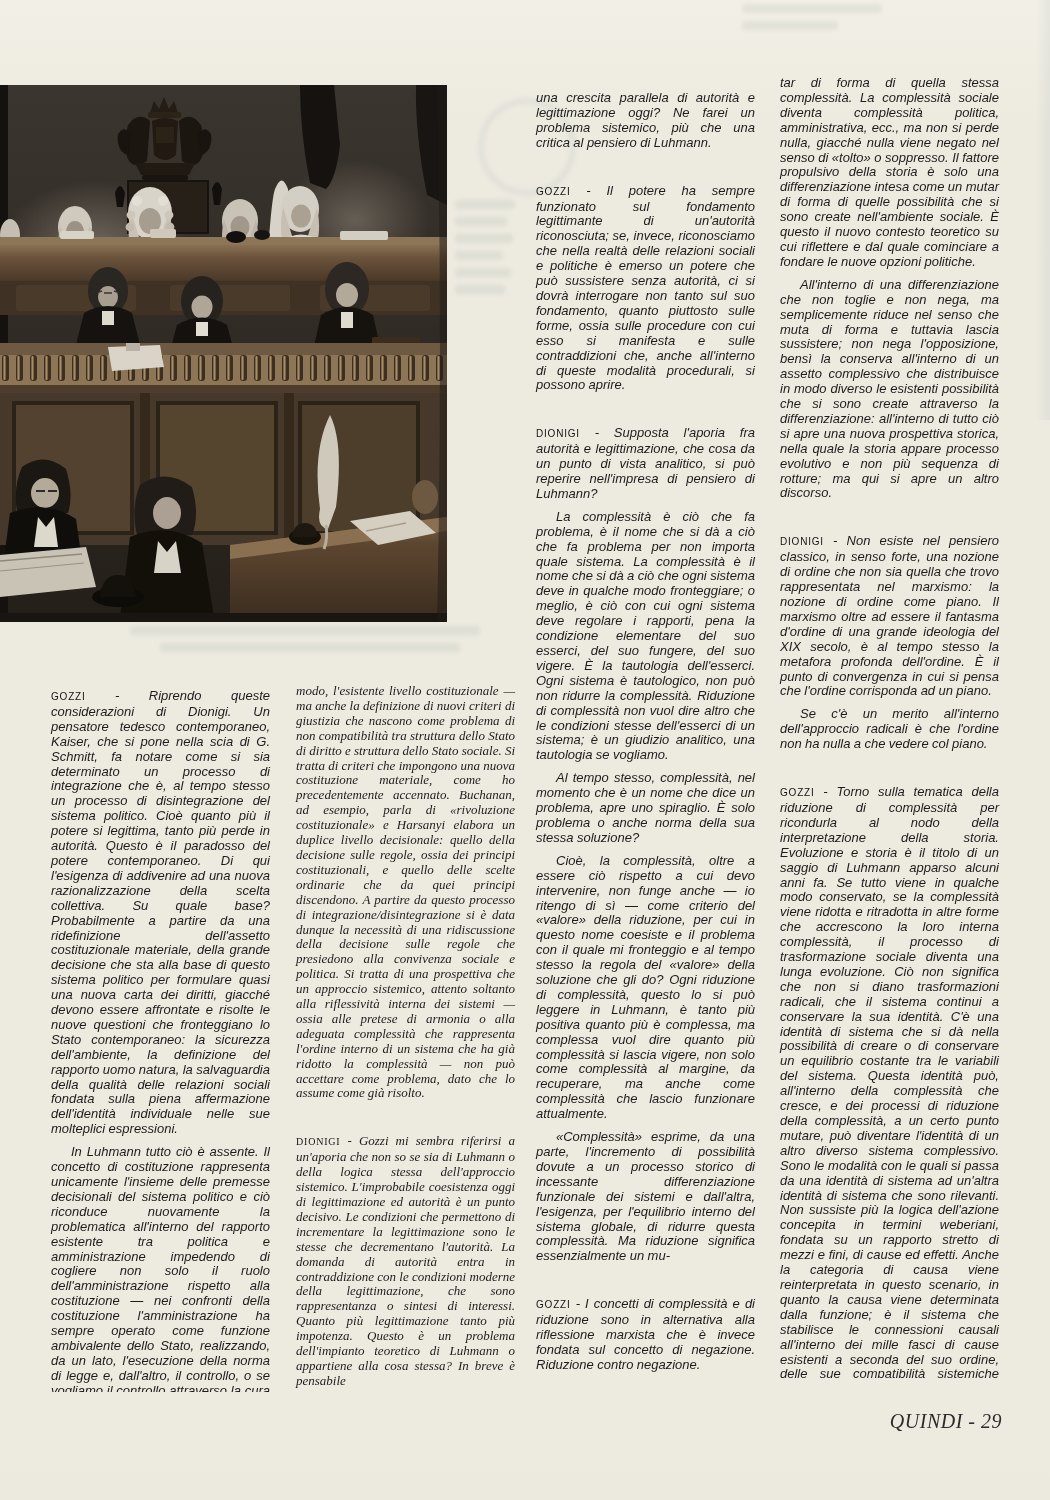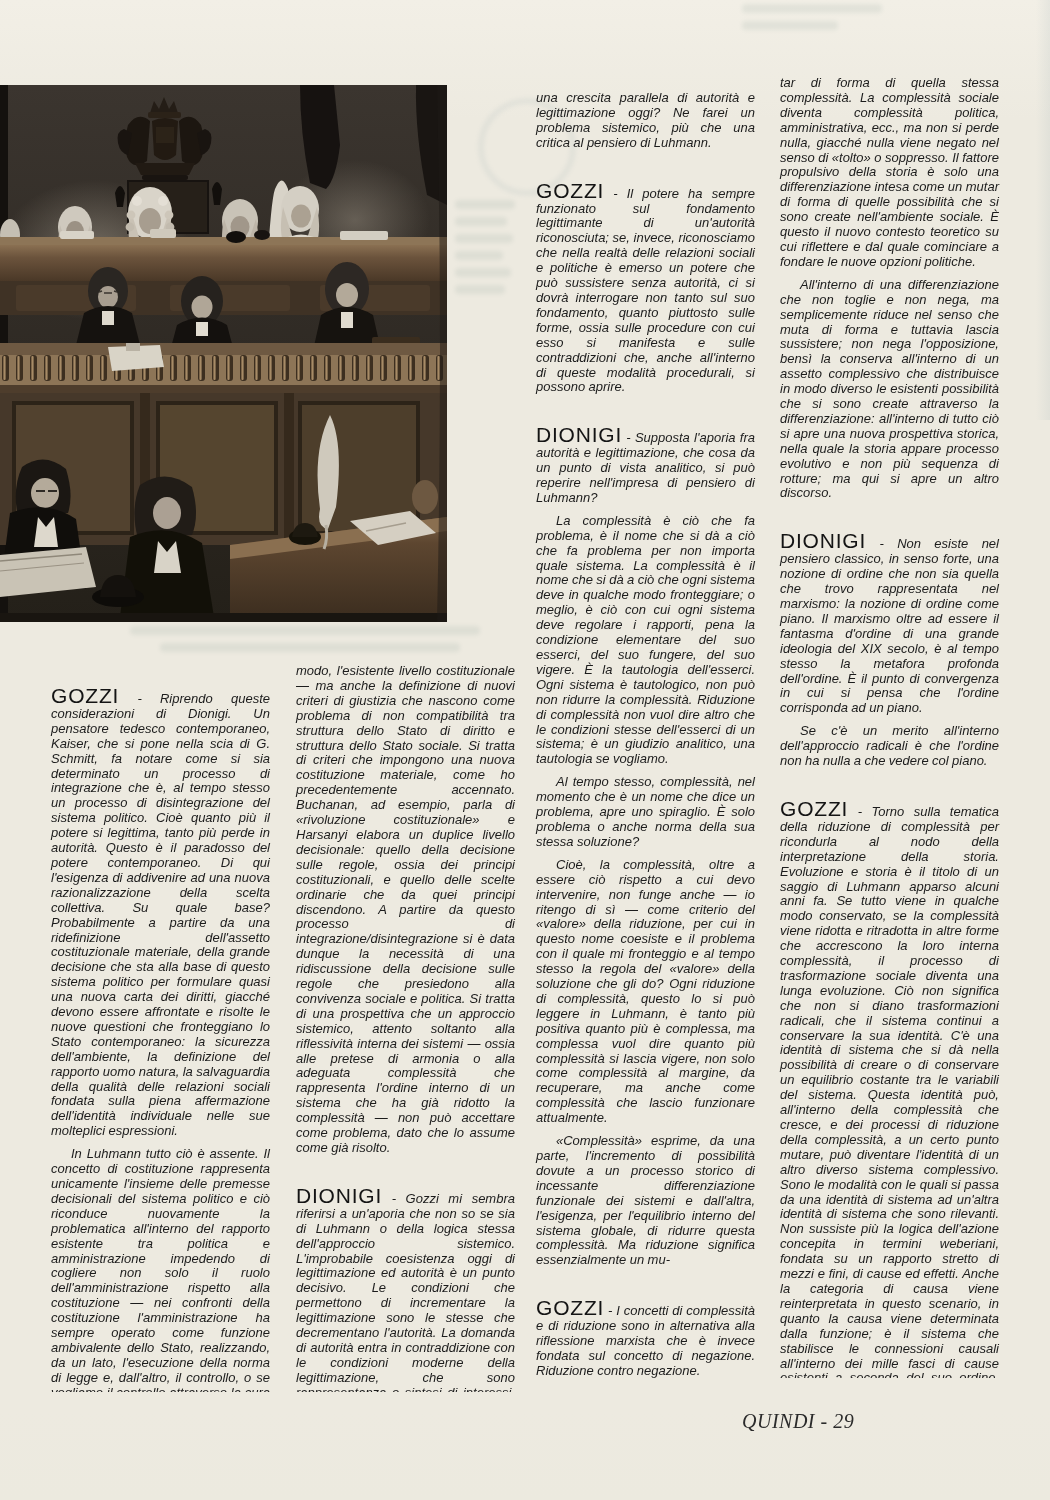--- a/index.html
+++ b/index.html
@@ -14,33 +14,33 @@
   .photo svg{display:block;width:100%;height:100%;}
   
   .col{
     position:absolute;width:235px;overflow:hidden;
     font-style:italic;font-size:13px;line-height:14.9px;
     text-align:justify;color:#1c1c1c;
     hyphens:auto;-webkit-hyphens:auto;
     word-spacing:-0.2px;
   }
   .col-1{left:43px;top:656px;height:736px;}
-  .col-2{left:288px;top:656px;height:736px;}
+  .col-2{left:288px;top:676px;height:736px;font-family:Liberation Serif, serif;}
   .col-3{left:528px;top:83px;height:1310px;}
   .col-4{left:772px;top:68px;height:1310px;}
   .para{margin:8px;}
   .para.indent{text-indent:20px;}
   .para.speaker-block{margin-top:33px;}
   .speaker-name{
-    font-style:normal;font-size:21px;letter-spacing:.8px;color:#141414;
+    font-style:normal;font-size:10px;letter-spacing:.8px;color:#141414;
   }
   .speaker-name::first-letter{font-size:23px;letter-spacing:.5px;}
   
   .footer{
-    position:absolute;top:1410px;right:48px;width:260px;text-align:left;
+    position:absolute;top:1410px;right:48px;width:260px;text-align:right;
     font-family:"Liberation Serif","DejaVu Serif",serif;font-style:italic;
     font-size:20px;color:#2b2b2b;letter-spacing:.5px;
   }
   
   .ghost{position:absolute;filter:blur(2px);opacity:.10;pointer-events:none;}
   .ghost-line{background:#5a7a72;height:9px;border-radius:4px;margin-bottom:8px;}
   .ghost-stamp{
     position:absolute;left:478px;top:98px;width:86px;height:86px;border-radius:50%;
     border:6px solid #7e98a0;opacity:.10;filter:blur(2px);pointer-events:none;
   }

